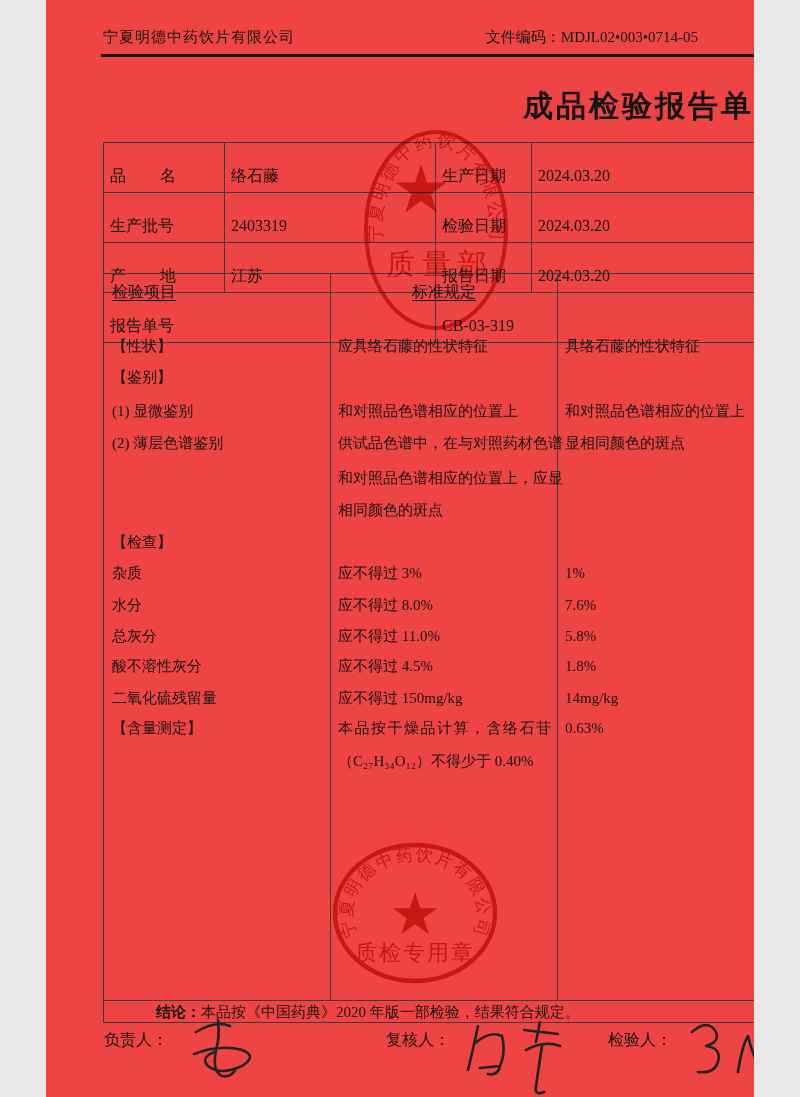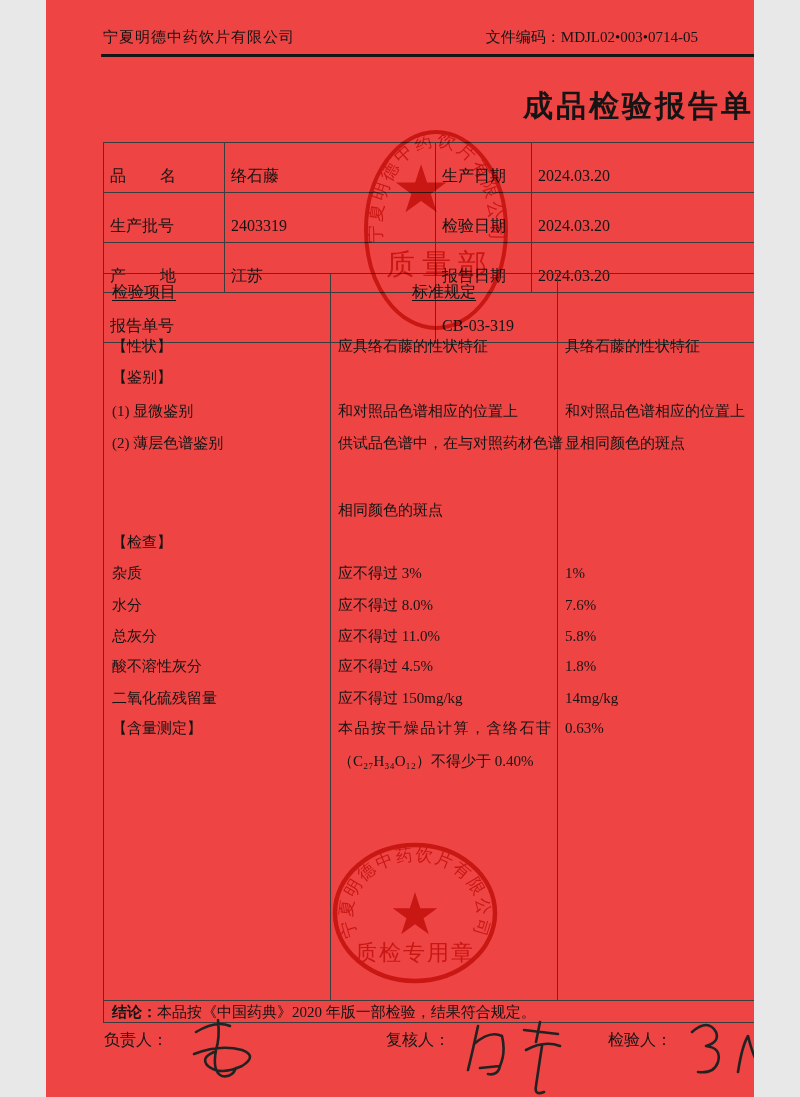--- a/index.html
+++ b/index.html
@@ -23,21 +23,21 @@
   .vline{position:absolute;top:0;bottom:0;width:1px;background:#3c3c3c;}
   .line{position:absolute;white-space:nowrap;font-size:15px;line-height:17px;}
   .uhead{font-size:16px;text-decoration:underline;text-underline-offset:3px;}
   .long{font-size:15px;}
   .ls1{letter-spacing:1.5px;}
   .hcenter{text-align:center;white-space:nowrap;}
 
   
   .conclusion{top:1000px;left:57px;width:686px;height:23px;border:1px solid #3c3c3c;
               font-size:15px;line-height:22px;padding-left:8px;box-sizing:border-box;}
-  .conclusion b{font-weight:bold;}
+  .conclusion b{font-weight:bold;margin-left:44px;}
   .sig-label{top:1030px;font-size:16px;}
 
   
   .stamp{mix-blend-mode:multiply;opacity:0.88;}
   svg text{font-family:"Liberation Serif","DejaVu Serif",serif;}
 </style>
 </head>
 <body>
 
 <div class="page">
@@ -95,20 +95,21 @@
     <div class="line" style="left:8px;top:291px">杂质</div>
     <div class="line" style="left:8px;top:323px">水分</div>
     <div class="line" style="left:8px;top:354px">总灰分</div>
     <div class="line" style="left:8px;top:384px">酸不溶性灰分</div>
     <div class="line" style="left:8px;top:416px">二氧化硫残留量</div>
     <div class="line" style="left:8px;top:446px">【含量测定】</div>
 
     <div class="line" style="left:234px;top:64px">应具络石藤的性状特征</div>
     <div class="line" style="left:234px;top:129px">和对照品色谱相应的位置上</div>
     <div class="line long" style="left:234px;top:161px">供试品色谱中，在与对照药材色谱</div>
+    <div class="line long" style="left:234px;top:196px">和对照品色谱相应的位置上，应显</div>
     <div class="line" style="left:234px;top:228px">相同颜色的斑点</div>
     <div class="line" style="left:234px;top:291px">应不得过 3%</div>
     <div class="line" style="left:234px;top:323px">应不得过 8.0%</div>
     <div class="line" style="left:234px;top:354px">应不得过 11.0%</div>
     <div class="line" style="left:234px;top:384px">应不得过 4.5%</div>
     <div class="line" style="left:234px;top:416px">应不得过 150mg/kg</div>
     <div class="line ls1" style="left:234px;top:446px">本品按干燥品计算，含络石苷</div>
     <div class="line" style="left:234px;top:479px">（C₂₇H₃₄O₁₂）不得少于 0.40%</div>
 
     <div class="line" style="left:461px;top:64px">具络石藤的性状特征</div>

